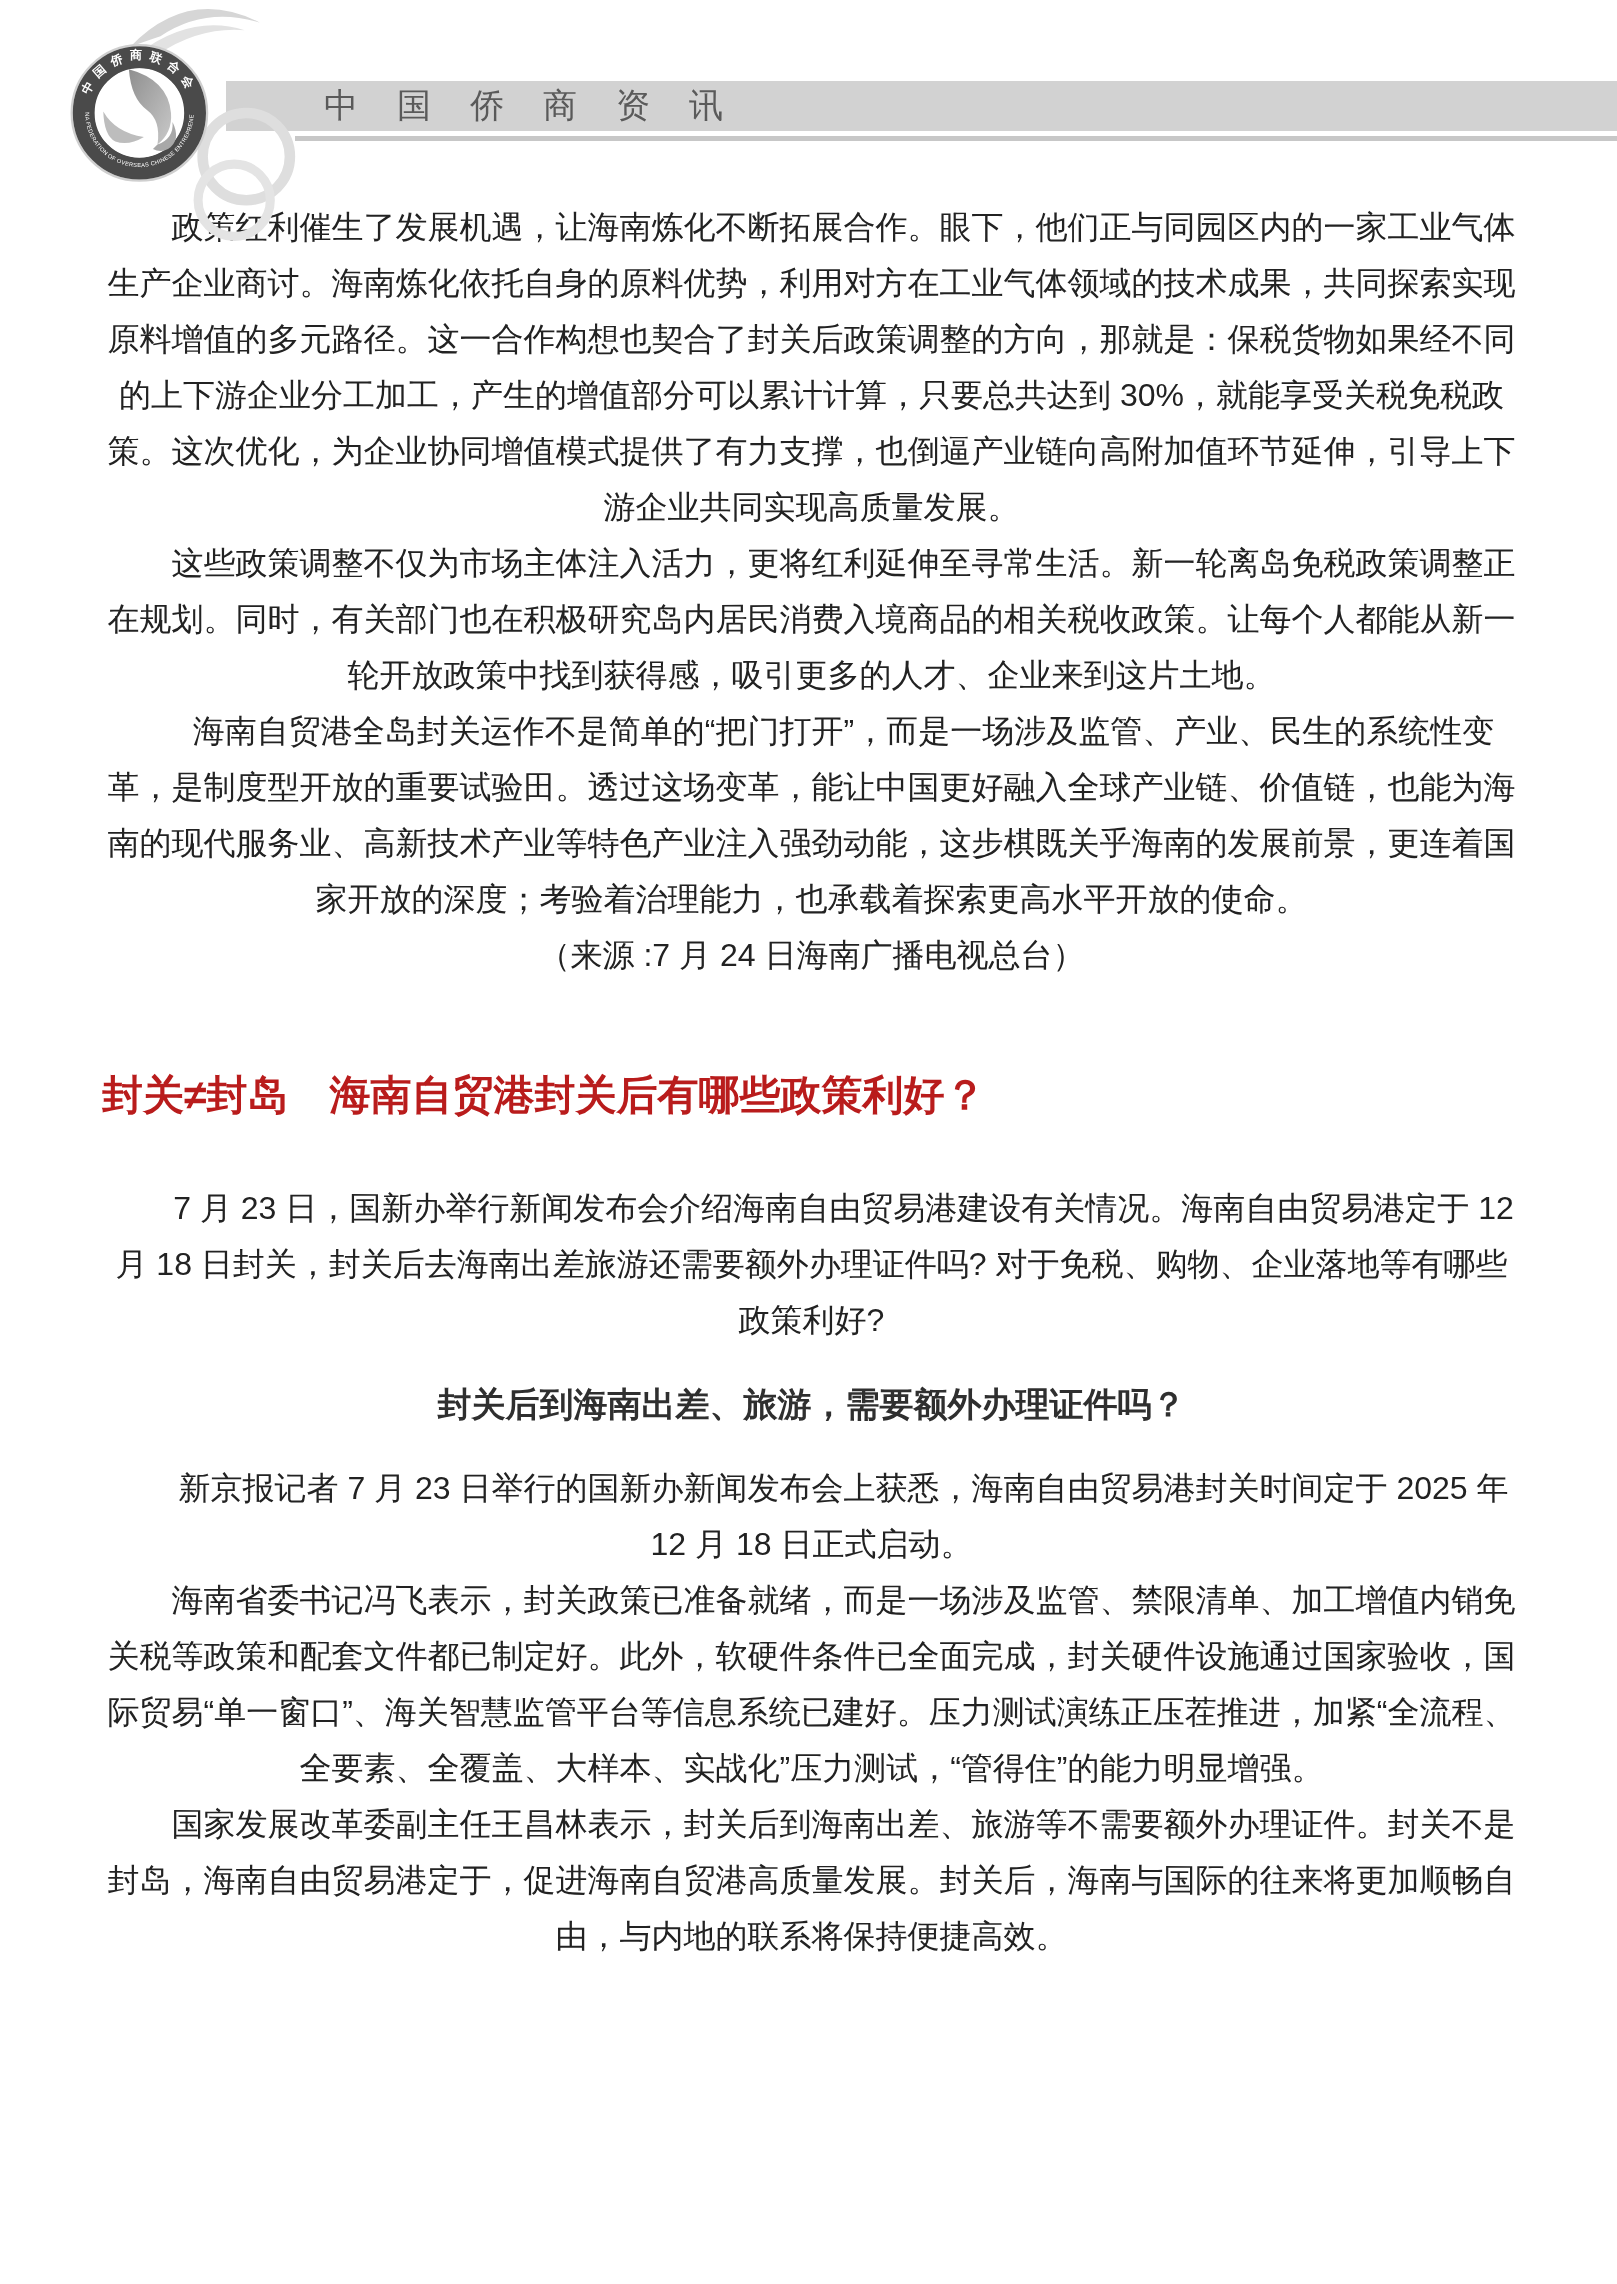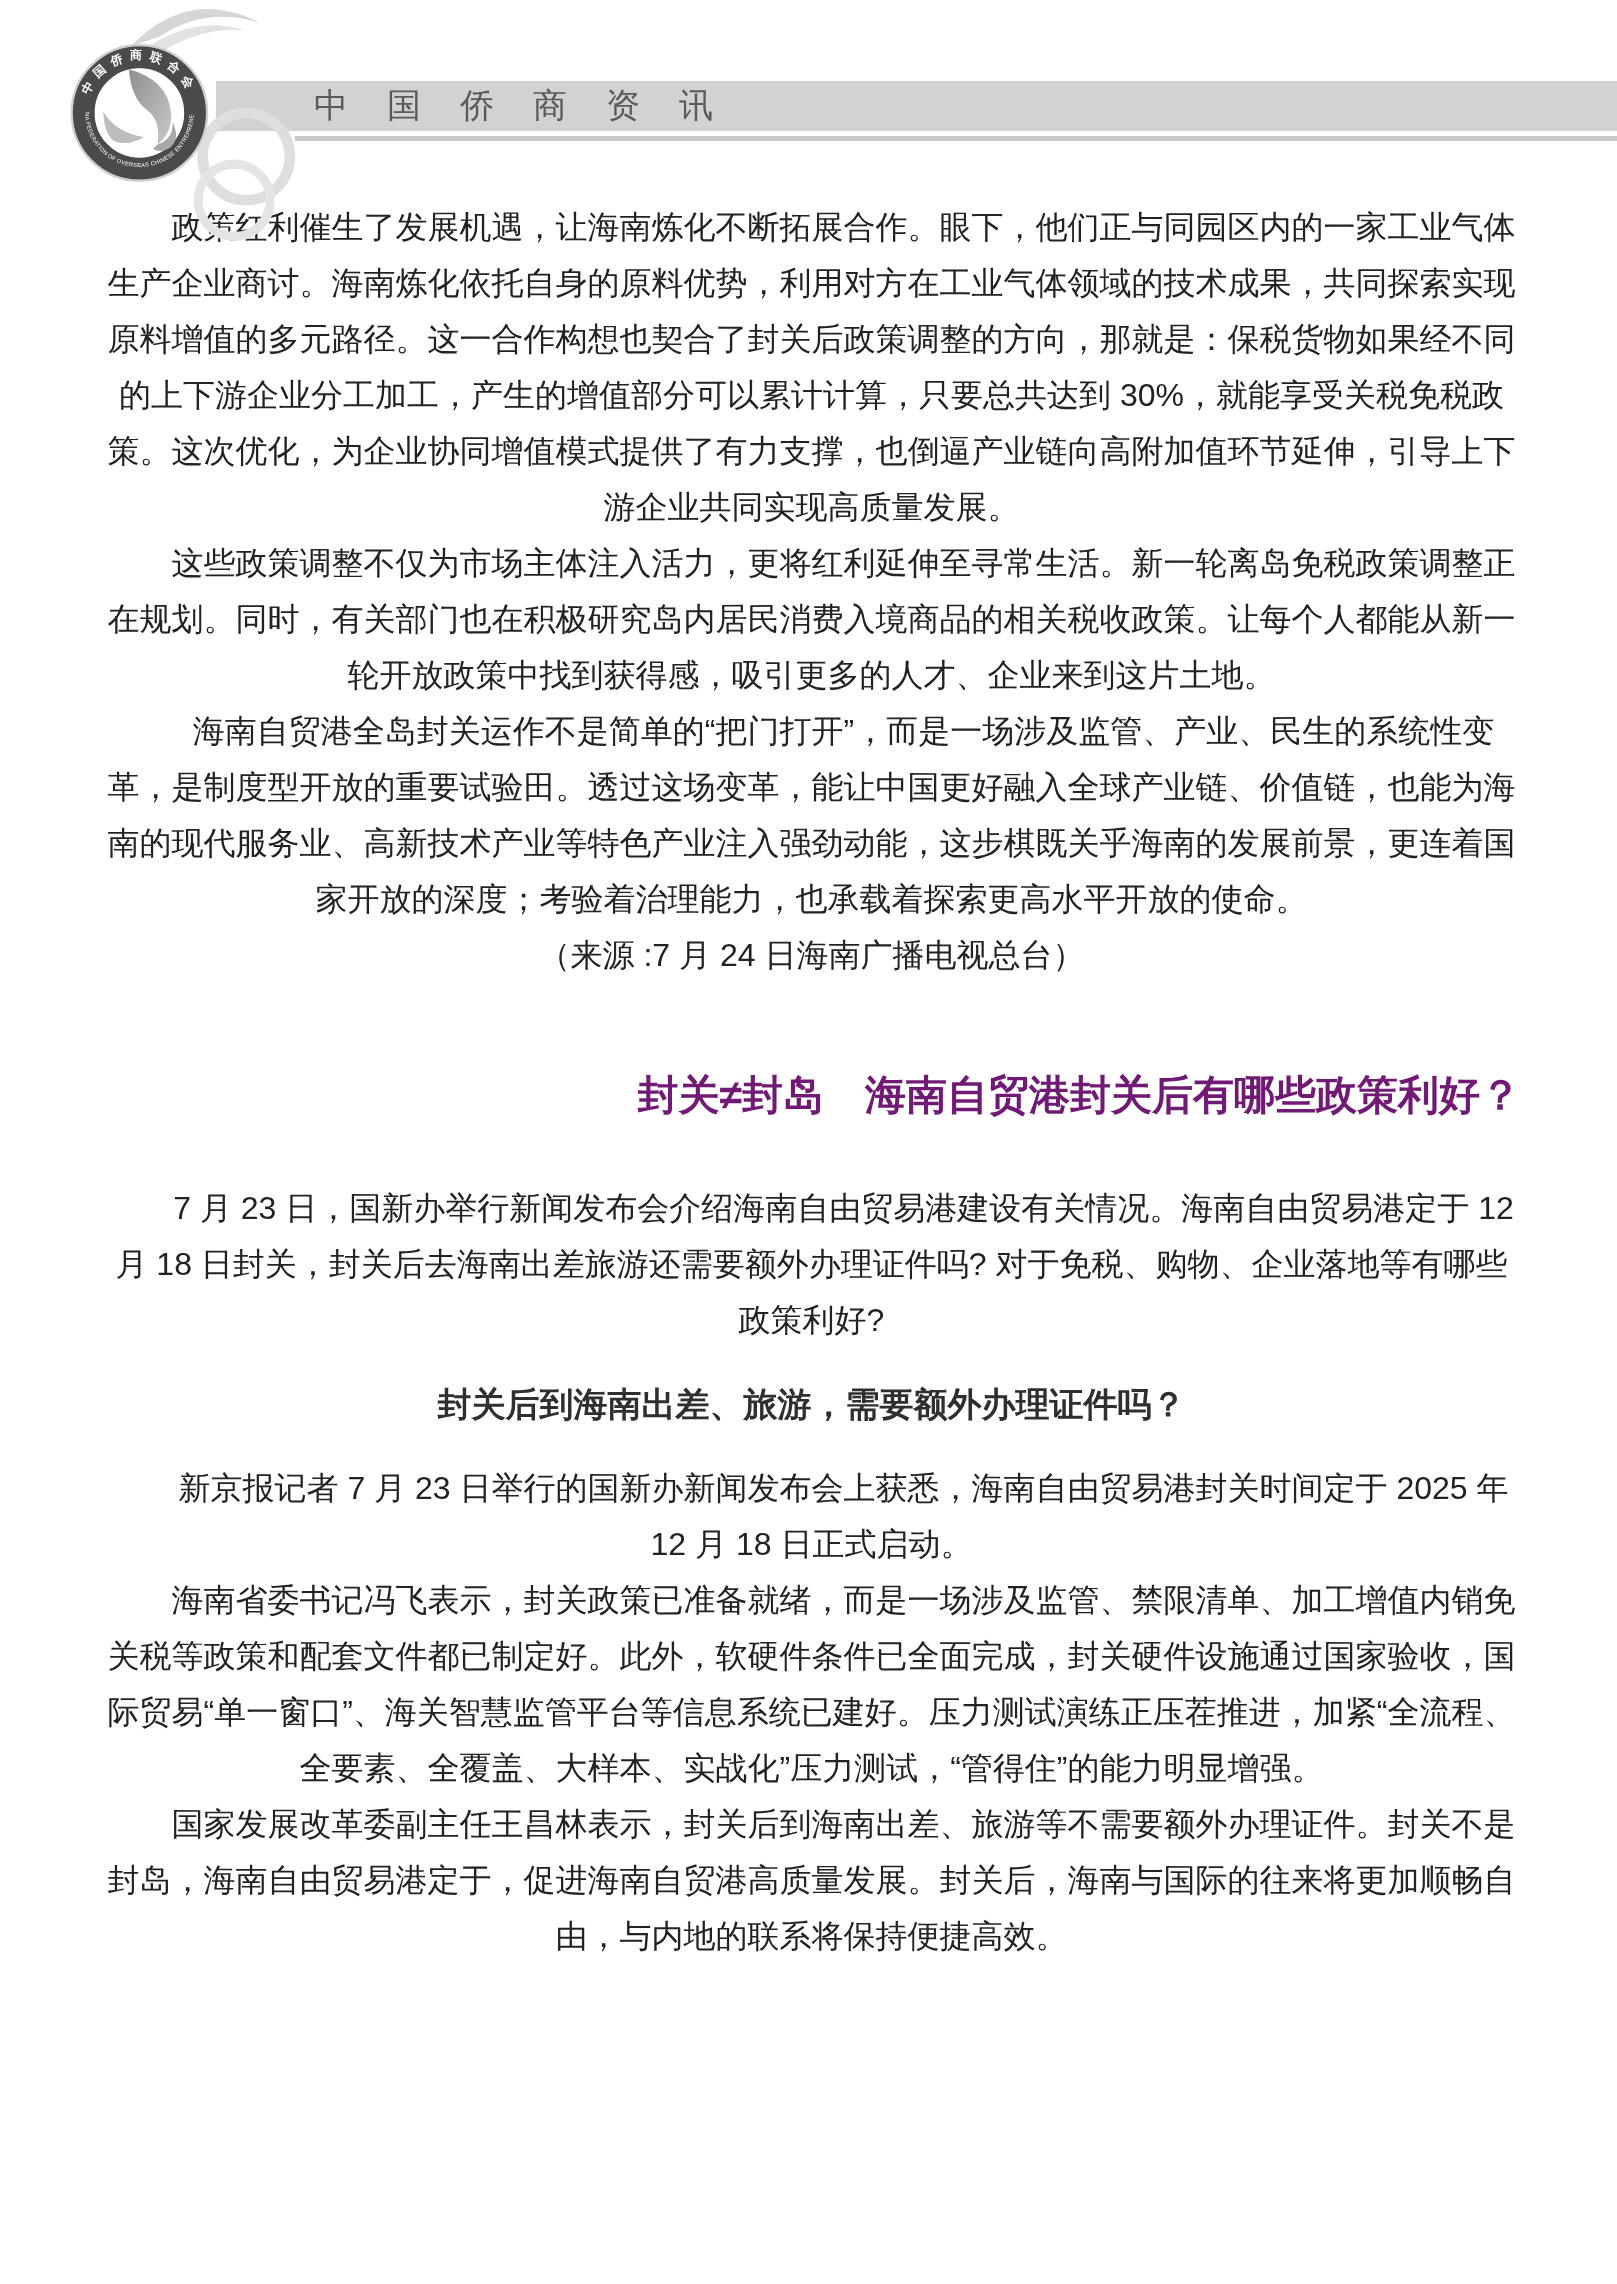--- a/index.html
+++ b/index.html
@@ -9,21 +9,21 @@
     height:2284px;
     background:#ffffff;
     margin:0 auto;
     overflow:hidden;
     font-family:"Liberation Sans", sans-serif;
   }
 
   
   .banner{
     position:absolute;
-    left:216px; right:0; top:81px;
+    left:226px; right:0; top:81px;
     height:50px;
     background:#d2d2d2;
     z-index:1;
     display:flex;
     align-items:center;
   }
   .banner-title{
     margin-left:98px;
     font-size:34px;
     color:#5a5a5a;
@@ -59,22 +59,22 @@
   }
   .source-line{
     text-indent:0 !important;
     text-align:right;
   }
   .headline{
     margin:81px 0 54px 0;
     font-size:41px;
     line-height:62px;
     font-weight:bold;
-    color:#701a75;
-    text-align:right;
+    color:#b91c1c;
+    text-align:left;
     text-indent:0 !important;
   }
   .subheading{
     font-size:34px;
     line-height:56px;
     font-weight:bold;
     color:#2f2f2f;
     text-align:center;
     text-indent:0 !important;
   }

